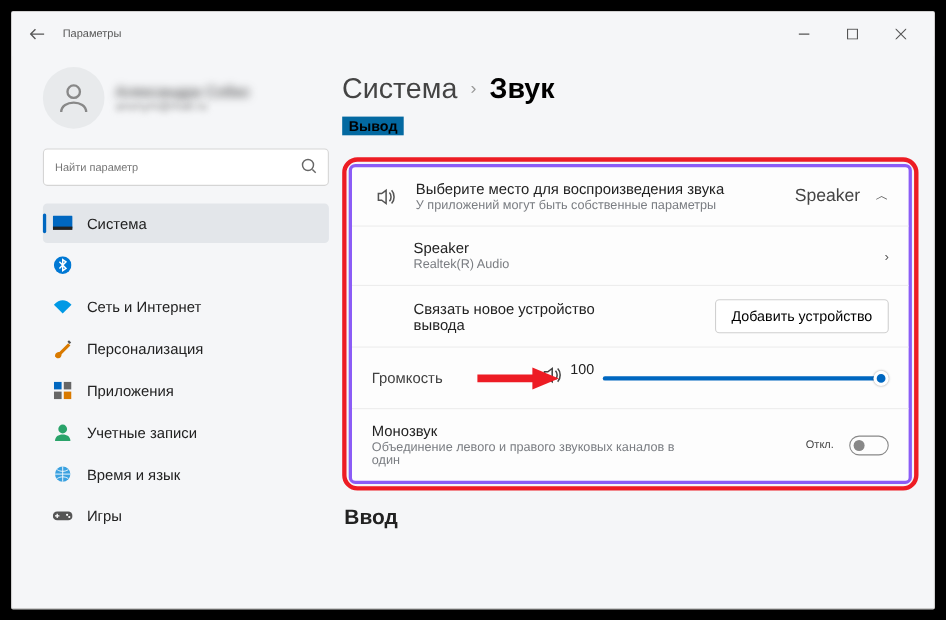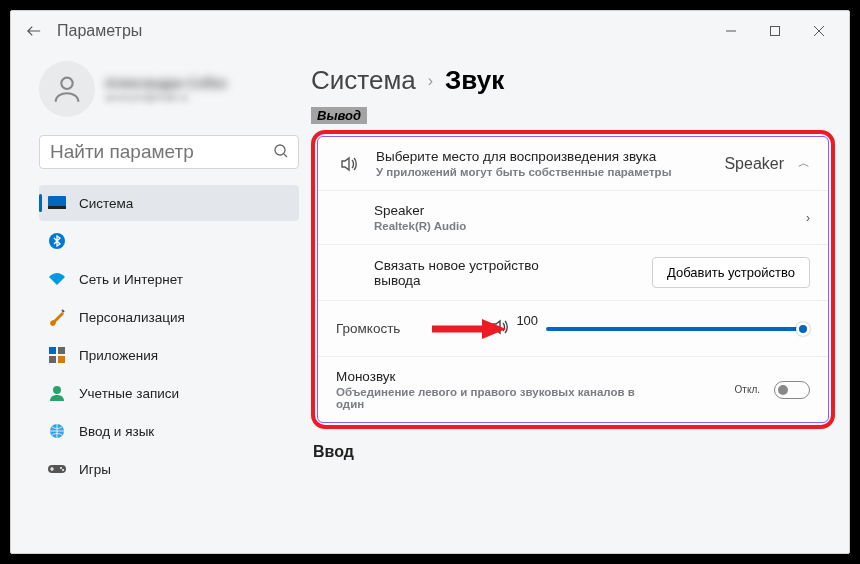--- a/index.html
+++ b/index.html
@@ -1,69 +1,69 @@
 <!DOCTYPE html>
 <html><head>
 <meta charset="utf-8">
 <style>
   * { box-sizing: border-box; margin: 0; padding: 0; font-family: "Segoe UI", Arial, sans-serif; }
   body { background: #000; width: 860px; height: 564px; overflow: hidden; }
   .window { position: absolute; left: 10px; top: 10px; width: 840px; height: 544px; background: #f5f6f8; border: 1px solid #d0d0d0; border-radius: 2px; }
   
   .titlebar { height: 40px; display: flex; align-items: center; padding: 0 8px; background: #f5f6f8; }
   .back { width: 30px; height: 30px; margin-right: 8px; display: flex; align-items: center; justify-content: center; cursor: pointer; border-radius: 4px; color:#555; }
-  .title { font-size: 16px; color: #555; }
+  .title { font-size: 10px; color: #555; }
   .winbtns { margin-left: auto; display: flex; }
   .winbtn { width: 44px; height: 30px; display: flex; align-items: center; justify-content: center; cursor: pointer; color:#555; }
   .winbtn svg { width: 10px; height: 10px; }
   
   .content { display: flex; height: calc(100% - 40px); }
   
   .sidebar { width: 300px; padding: 0 12px 0 28px; overflow:hidden; }
   .profile { display: flex; align-items: center; margin: 10px 0 18px 0; }
   .avatar { width: 56px; height: 56px; border-radius: 50%; background: #e8eaec; display: flex; align-items: center; justify-content: center; margin-right: 10px; }
   .avatar svg { width: 34px; height: 34px; stroke: #888; fill:none; }
   .profile-text .name { color:#333; font-size:14px; filter: blur(4px); }
   .profile-text .email { color:#888; font-size:11px; filter: blur(3px); }
   .search { position: relative; margin-bottom: 16px; }
-  .search input { width: 100%; height: 34px; border: 1px solid #d5d5d5; background:#fff; border-radius: 4px; padding: 0 34px 0 10px; font-size: 19px; outline:none; }
+  .search input { width: 100%; height: 34px; border: 1px solid #d5d5d5; background:#fff; border-radius: 4px; padding: 0 34px 0 10px; font-size: 10px; outline:none; }
   .search .sicon { position:absolute; right:10px; top:8px; color:#666; }
   .nav { list-style: none; }
   .nav li { height: 36px; display: flex; align-items: center; border-radius: 4px; padding: 0 8px; font-size: 13.5px; color:#222; cursor:pointer; margin-bottom:2px; }
   .nav li.active { background: #e3e6ea; position:relative; }
   .nav li.active::before { content:""; position:absolute; left:0; top:9px; bottom:9px; width:3px; background:#0067c0; border-radius:3px; }
   .nav .nicon { width: 20px; height: 20px; margin-right: 12px; display:flex; align-items:center; justify-content:center; }
   
   .main { flex: 1; padding-right:14px; overflow:hidden; }
   .breadcrumb { margin: 14px 0 10px 0; font-size: 26px; display: flex; align-items: center; gap: 12px; }
   .breadcrumb .crumb { color:#444; font-weight:400; }
   .breadcrumb .chev { color:#999; font-size:16px; }
   .breadcrumb .current { font-weight:600; color:#000; }
-  .sect-head { display:inline-block; background:#a3a3a3; padding:1px 6px; font-size:13px; font-weight:600; margin-bottom:6px;font-style:italic; }
+  .sect-head { display:inline-block; background:#0369a1; padding:1px 6px; font-size:13px; font-weight:600; margin-bottom:20px; }
   .panel-wrap { border: 4px solid #ed1c24; border-radius: 14px; padding: 2px; }
-  .panel { background:#fdfdfd; border:1px solid #8b5cf6; border-radius:6px; }
+  .panel { background:#fdfdfd; border:3px solid #8b5cf6; border-radius:6px; }
   .row { display:flex; align-items:center; padding:12px 18px; border-top:1px solid #ededed; position:relative; }
   .row:first-child { border-top:none; }
   .row .ricon { width:26px; display:flex; justify-content:center; margin-right:14px; color:#555; }
   .row .rtext .t1 { font-size:13.5px; color:#222; }
-  .row .rtext .t2 { font-size:11.5px; color:#7a7d82; margin-top:2px;font-weight:bold; }
+  .row .rtext .t2 { font-size:11.5px; color:#7a7d82; margin-top:2px; }
   .row .right { margin-left:auto; display:flex; align-items:center; gap:14px; color:#444; }
   .subrow { padding-left: 56px; }
   .chevron { font-size:12px; color:#555; }
   .adddev { border:1px solid #d0d0d0; background:#fff; padding:7px 14px; border-radius:4px; font-size:13px; cursor:pointer; }
   .vol-row .lbl { font-size:13.5px; color:#404040; }
   .arrow-red { position:absolute; left:112px; top:50%; transform:translateY(-50%); width:76px; height:24px; }
   .vol-row .speaker-ico { margin-left: 90px; color:#444;}
   .vol-num { font-size:13px; color:#222; margin:0 8px 16px 6px; }
   .slider { flex:1; height:4px; background:#0067c0; border-radius:3px; margin-right:4px; position:relative; }
   .slider .thumb { position:absolute; right:-4px; top:-5px; width:14px; height:14px; background:#0067c0; border:3px solid #fff; border-radius:50%; box-shadow:0 0 2px rgba(0,0,0,.4); }
   .toggle-off { font-size:10px; color:#444; }
   .toggle { width:36px; height:18px; border:1px solid #888; border-radius:10px; position:relative; cursor:pointer; }
   .toggle .knob { width:10px; height:10px; background:#888; border-radius:50%; position:absolute; left:3px; top:3px; }
-  .sect-head2 { font-size:16px; font-weight:600; margin:14px 0 0 2px; color:#222;}
+  .sect-head2 { font-size:19px; font-weight:600; margin:14px 0 0 2px; color:#222;}
 </style>
 </head>
 <body>
 
 <div class="window">
 
   <div class="titlebar">
     <div class="back">
       <svg width="14" height="14" viewBox="0 0 16 16" stroke="#555" stroke-width="1.4" fill="none">
           <path d="M6 3 1 8l5 5M1 8h14"></path>
@@ -168,21 +168,21 @@
             </span>
           <span>Учетные записи</span>
         </li>
         <li>
           <span class="nicon">
               <svg width="16" height="16" viewBox="0 0 16 16">
                 <circle cx="8" cy="8" r="7" fill="#3aa1e0"></circle>
                 <path d="M8 1v14M1 8h14M3 4c3 2 7 2 10 0M3 12c3-2 7-2 10 0" stroke="#fff" stroke-width="0.8" fill="none"></path>
               </svg>
             </span>
-          <span>Ввод и язык</span>
+          <span>Время и язык</span>
         </li>
         <li>
           <span class="nicon">
               <svg width="18" height="12" viewBox="0 0 18 12">
                 <rect x="0" y="2" width="18" height="8" rx="4" fill="#555"></rect>
                 <circle cx="13" cy="5" r="1" fill="#fff"></circle>
                 <circle cx="15" cy="7" r="1" fill="#fff"></circle>
                 <path d="M4 4v4M2 6h4" stroke="#fff" stroke-width="1.2"></path>
               </svg>
             </span>

